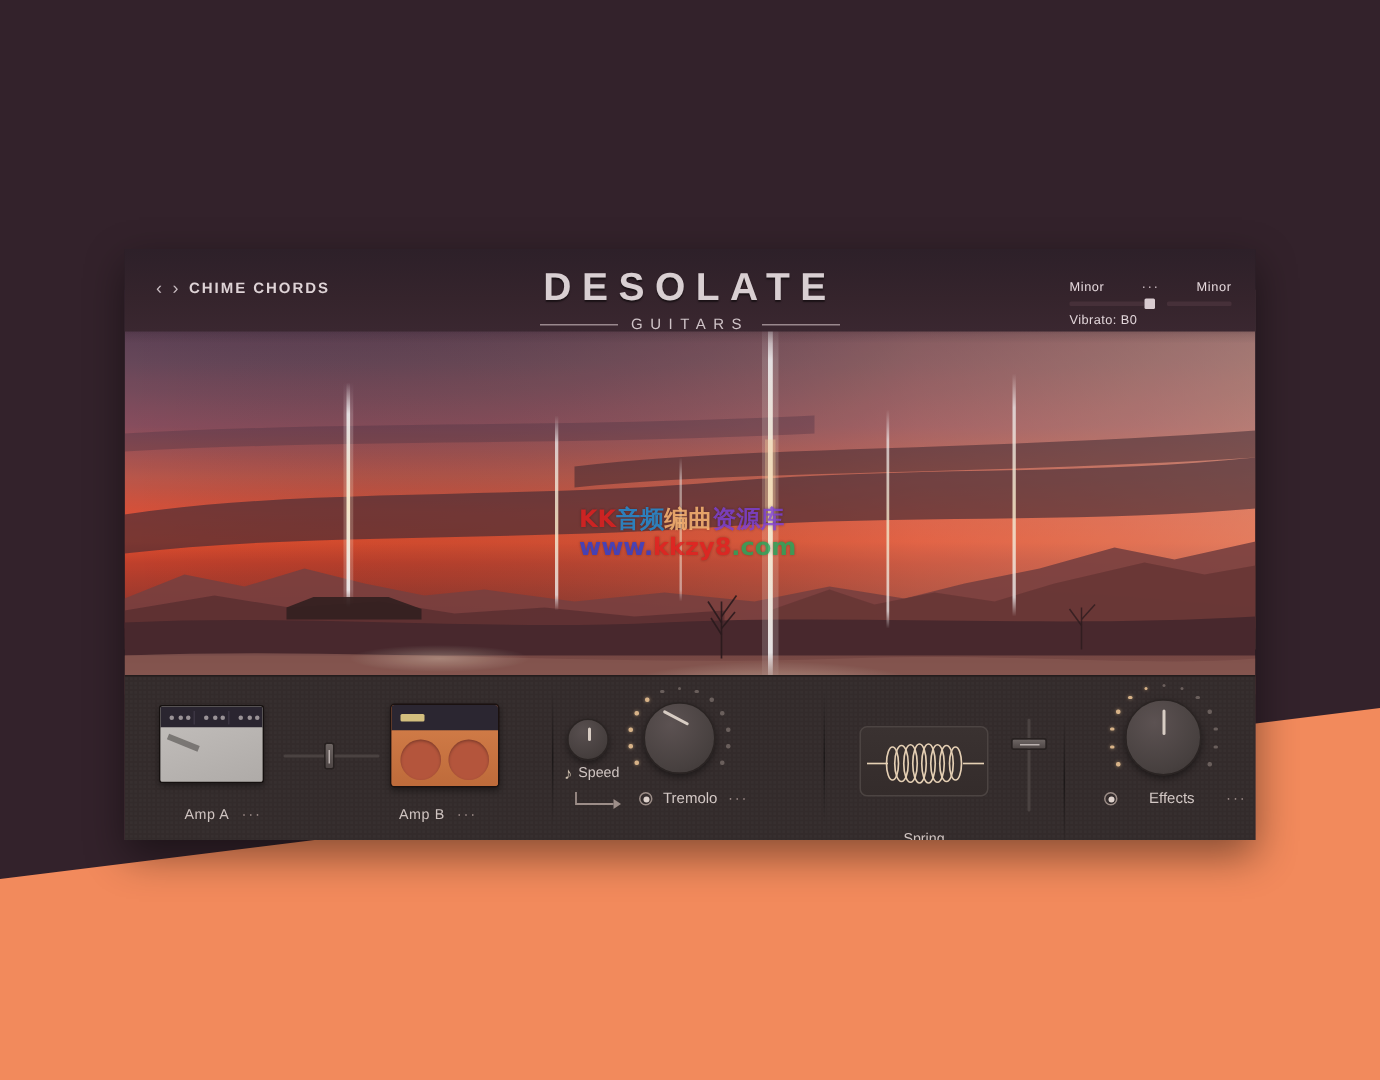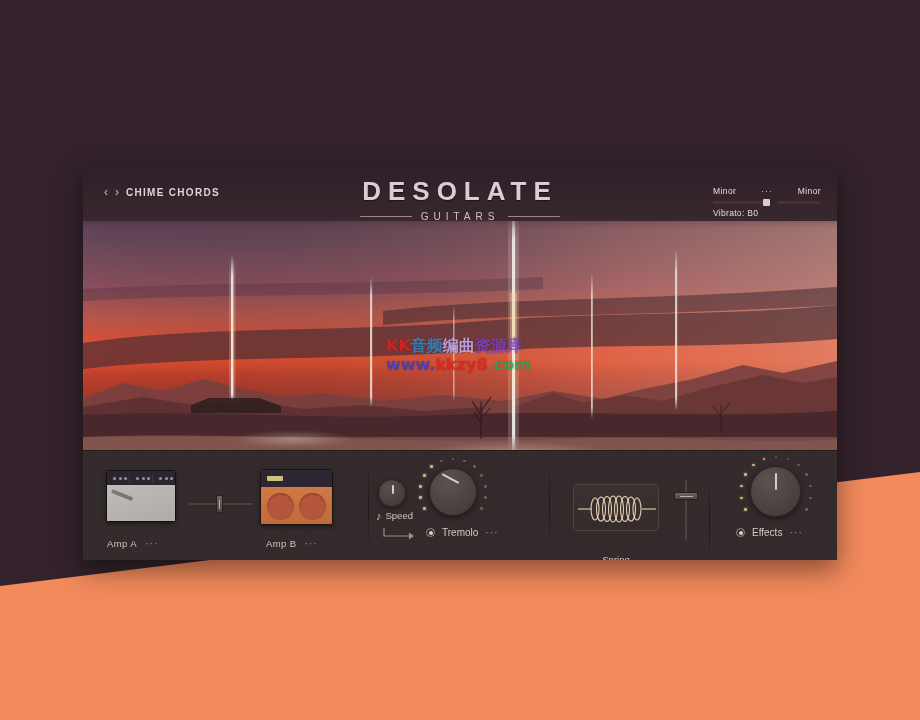--- a/index.html
+++ b/index.html
@@ -180,21 +180,21 @@
   .vfader{position:absolute;left:124px;top:12px;width:24px;height:62px;}
   .vfader .track{position:absolute;left:11px;top:0;width:2px;height:62px;background:#4a4241;border-radius:1px;}
   .vfader .handle{position:absolute;left:0;top:13px;width:24px;height:8px;
     background:linear-gradient(180deg,#6e6664,#4d4544);border-radius:2px;border:1px solid #272120;}
   .vfader .handle::after{content:"";position:absolute;left:5px;top:3px;width:13px;height:1px;background:#b9b0ae;}
 
   
   #mod-fx{flex:1;}
   #fx-knob{left:40px;top:15px;width:51px;height:51px;}
   #fx-pointer{left:24px;top:6px;width:2px;height:17px;}
-  .fx-cap{position:absolute;left:26px;top:76px;display:flex;align-items:center;gap:7px;}
+  .fx-cap{position:absolute;left:26px;top:76px;display:flex;align-items:center;gap:21px;}
   .fx-cap .t{font-size:10px;color:#d3c8c5;}
 </style>
 </head>
 <body>
 
 <div id="bg-wrap">
   <svg viewBox="0 0 920 720" xmlns="http://www.w3.org/2000/svg">
     <rect x="0" y="0" width="920" height="720" fill="#33222b"></rect>
     <polygon points="0,586 0,720 920,720 920,472" fill="#f28a5c"></polygon>
   </svg>
@@ -342,21 +342,21 @@
           <path d="M27,310 L38,290 L31,308 Z"></path>
       </g>
 
       <rect x="0" y="0" width="754" height="36" fill="url(#vig)"></rect>
       <rect x="0" y="0" width="754" height="425" fill="#2a1a22" opacity=".05"></rect>
     </svg>
     <div id="art-fade"></div>
   </div>
 
   <div id="watermark">
-    <div id="wm1"><span class="wmc" style="color: rgb(224, 31, 31);">KK</span><span class="wmc" style="color: rgb(31, 143, 216);">音频</span><span class="wmc" style="color: #c4b5fd;">编曲</span><span class="wmc" style="color: rgb(123, 63, 212);">资源库</span></div>
+    <div id="wm1"><span class="wmc" style="color: rgb(224, 31, 31);">KK</span><span class="wmc" style="color: rgb(31, 143, 216);">音频</span><span class="wmc" style="color: #fdba74;">编曲</span><span class="wmc" style="color: rgb(123, 63, 212);">资源库</span></div>
     <div id="wm2"><span class="wmc" style="color: rgb(45, 63, 208);">www.</span><span class="wmc" style="color: rgb(224, 31, 31);">kkzy8</span><span class="wmc" style="color: rgb(34, 166, 91);">.</span><span class="wmc" style="color: rgb(34, 166, 91);">com</span></div>
   </div>
 
   <div id="header">
 
     <div id="breadcrumb">
       <span class="chev">‹</span>
       <span class="chev">›</span>
       <span id="preset-name">CHIME CHORDS</span>
     </div>
@@ -404,21 +404,21 @@
             <i class="miniknob"></i>
               <i class="miniknob"></i>
               <i class="miniknob"></i>
           </span>
           <span class="ledred"></span>
         </div>
         <div class="ampA-grill">
           <span class="ampA-stripe"></span>
         </div>
       </div>
-      <div class="amp-label" style="left:24px;">
+      <div class="amp-label" style="left:40px;">
         <span>Amp A</span>
         <span class="dots3">···</span>
       </div>
 
       <div class="xfader">
         <span class="track"></span>
         <span class="handle"></span>
       </div>
 
       <div class="ampB">

